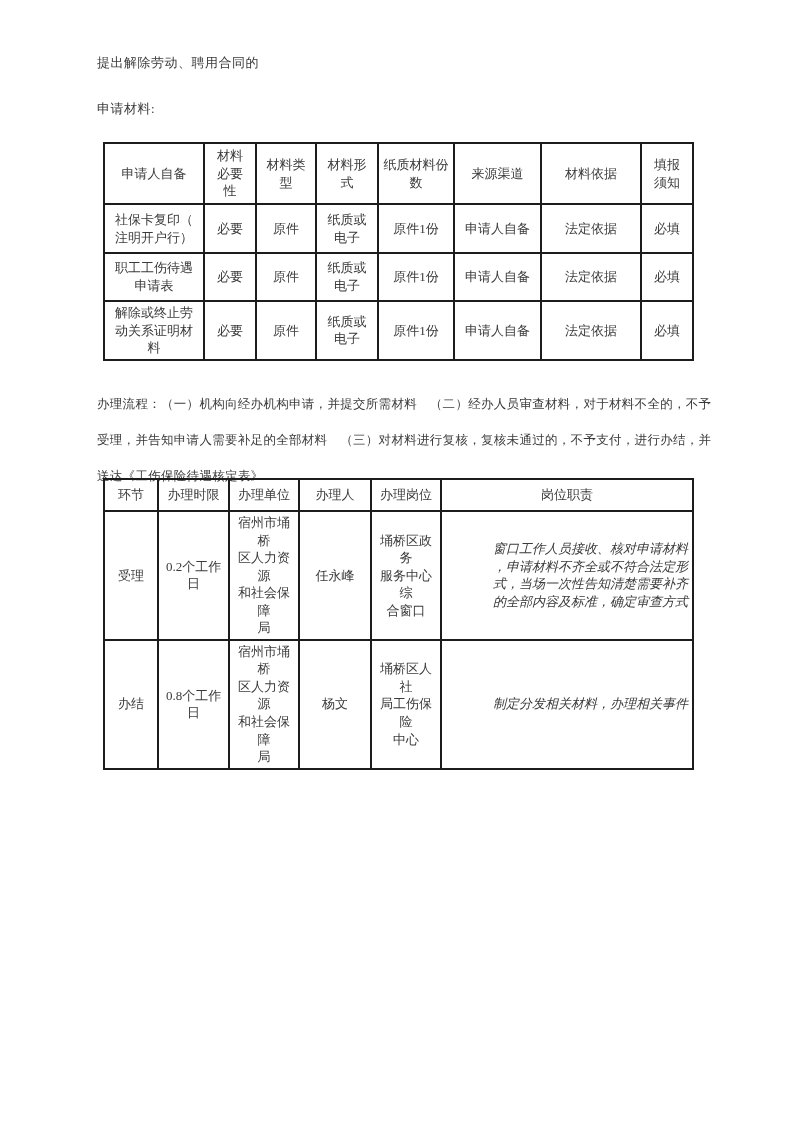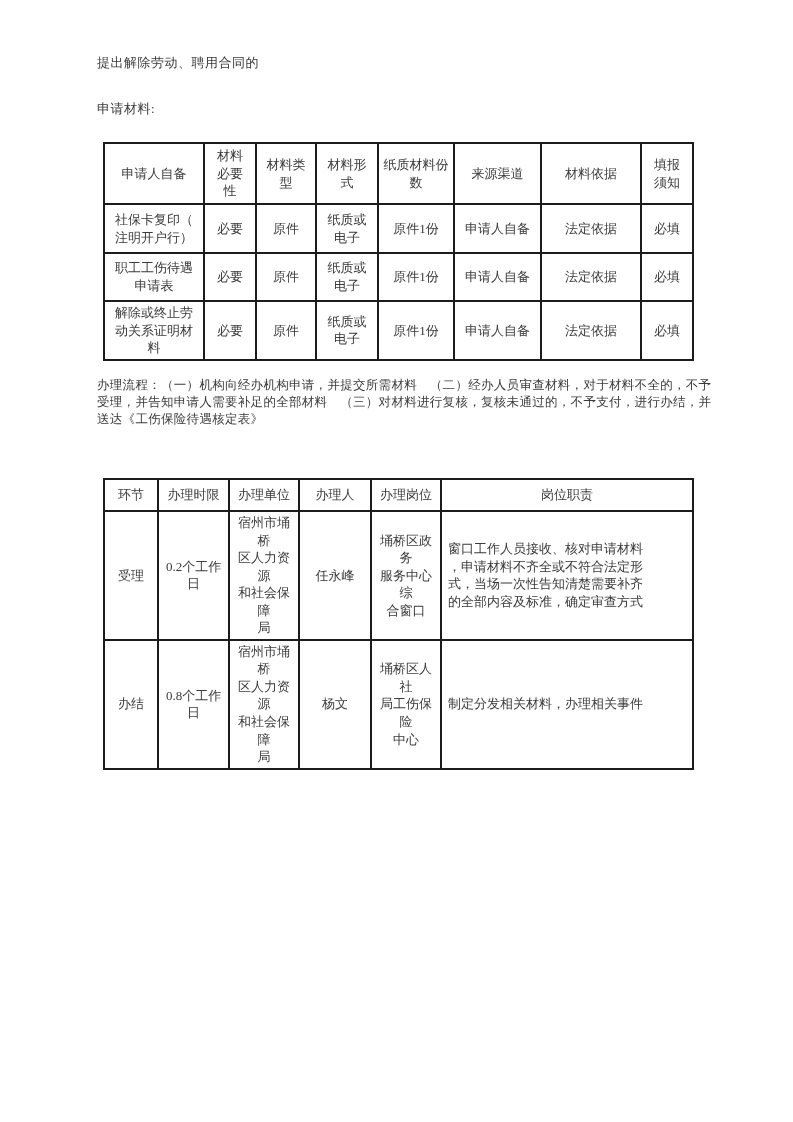--- a/index.html
+++ b/index.html
@@ -57,31 +57,32 @@
   #materials-table thead tr{height:61px;}
   #materials-table tbody tr:nth-child(1){height:49px;border-radius:9px;}
   #materials-table tbody tr:nth-child(2){height:48px;margin-left:20px;}
   #materials-table tbody tr:nth-child(3){height:55px;}
 
   #process-table{top:478px;}
   #process-table thead tr{height:32px;}
   #process-table tbody tr:nth-child(1){height:76px;}
   #process-table tbody tr:nth-child(2){height:72px;}
   #process-table tbody td:last-child{
-    text-align:left;
+    text-align:right;
     padding-left:6px;
     padding-right:4px;
+    font-style:italic;
   }
   .process-paragraph{
     position:absolute;
     left:97px;
-    top:377px;
+    top:386px;
     width:616px;
     font-size:12.5px;
-    line-height:17px;
+    line-height:36px;
     white-space:pre-line;
     letter-spacing:0.3px;
   }
 </style>
 </head>
 <body>
 
 <div class="page">
 
   <div class="intro-line">提出解除劳动、聘用合同的</div>

